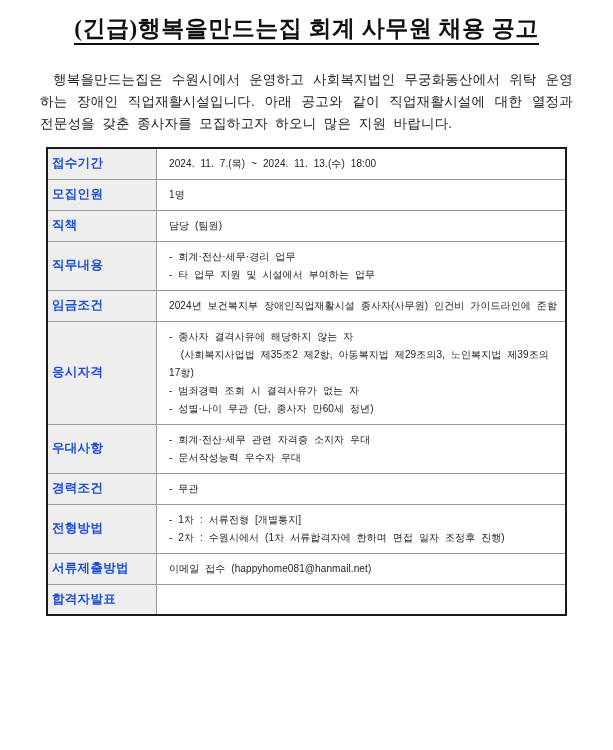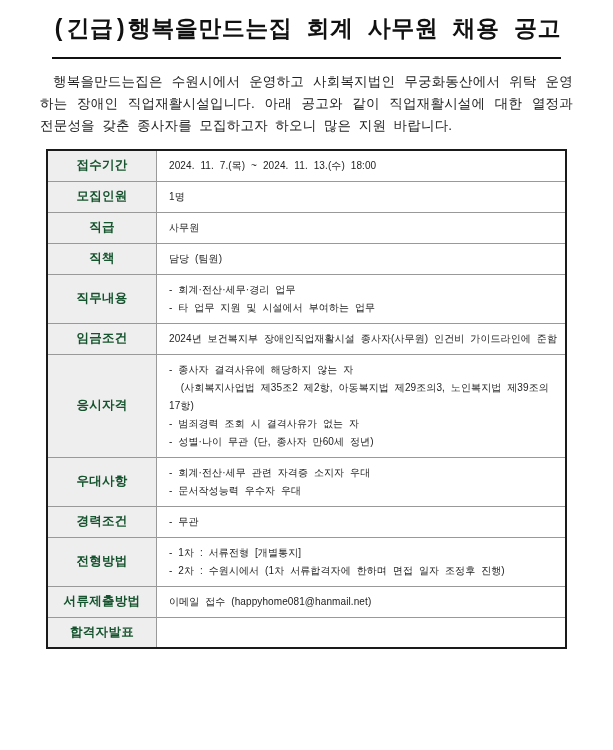--- a/index.html
+++ b/index.html
@@ -24,22 +24,21 @@
     text-align: center;
     font-family: "Liberation Serif", "DejaVu Serif", serif;
     font-weight: 700;
     font-size: 23px;
     line-height: 1.3;
     letter-spacing: 0.5px;
     color: #111111;
   }
   .doc-title .underline {
     border-bottom: 2px solid #111111;
-    padding-bottom: 14px;
-    font-family: Liberation Mono, monospace;
+    padding-bottom: 2px;
   }
   .intro {
     width: 533px;
     margin: 25px auto 12px auto;
     font-size: 13.5px;
     line-height: 22px;
     text-align: justify;
     text-indent: 13px;
     word-spacing: 3.5px;
     letter-spacing: 0.2px;
@@ -57,24 +56,24 @@
   }
   table.job-table {
     border: 2px solid #1a1a1a;
   }
   table.job-table th {
     width: 100px;
     background: #eeeeee;
     border: 1px solid #999999;
     font-size: 12.5px;
     font-weight: 700;
-    text-align: center;
+    text-align: left;
     vertical-align: middle;
     padding: 6px 4px;
-    color: #14532d;
+    color: #1d4ed8;
     letter-spacing: 0.3px;
   }
   table.job-table td {
     border: 1px solid #999999;
     font-size: 10px;
     vertical-align: middle;
     padding: 6px 8px 6px 12px;
     color: #222222;
     word-spacing: 3px;
     letter-spacing: 0.1px;
@@ -101,26 +100,20 @@
           </td>
   </tr>
 
   <tr>
     <th>모집인원</th>
     <td>
             <div class="line">1명</div>
           </td>
   </tr>
 
-  <tr>
-    <th>직급</th>
-    <td>
-            <div class="line">사무원</div>
-          </td>
-  </tr>
 
   <tr>
     <th>직책</th>
     <td>
             <div class="line">담당 (팀원)</div>
           </td>
   </tr>
 
   <tr>
     <th>직무내용</th>

